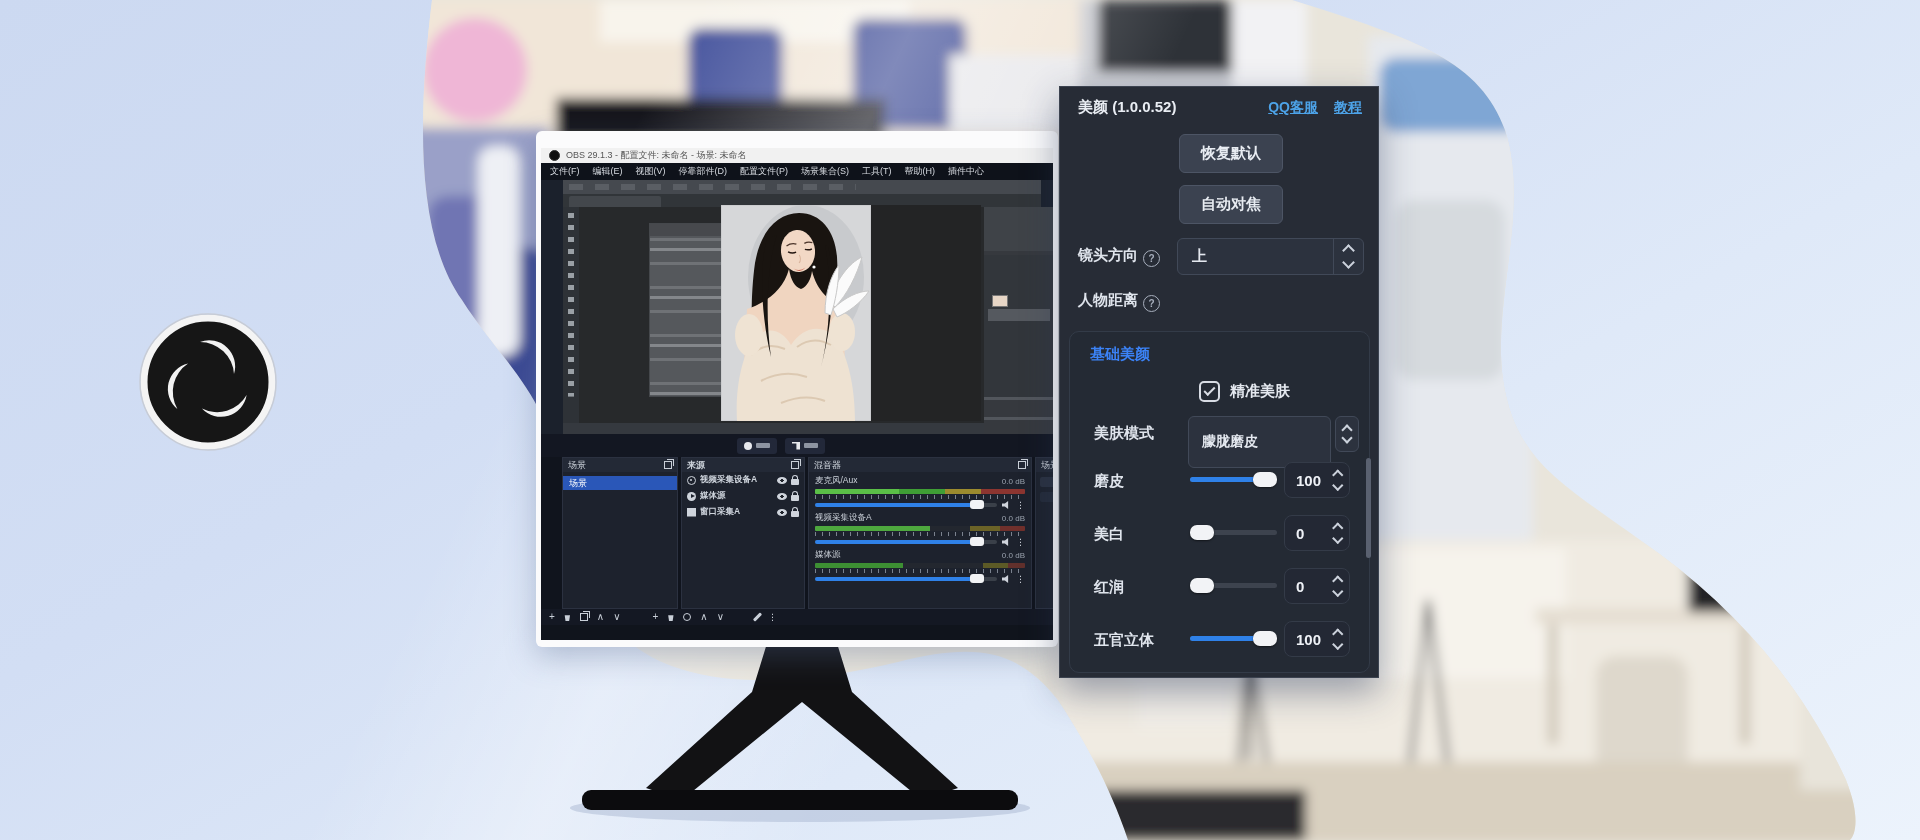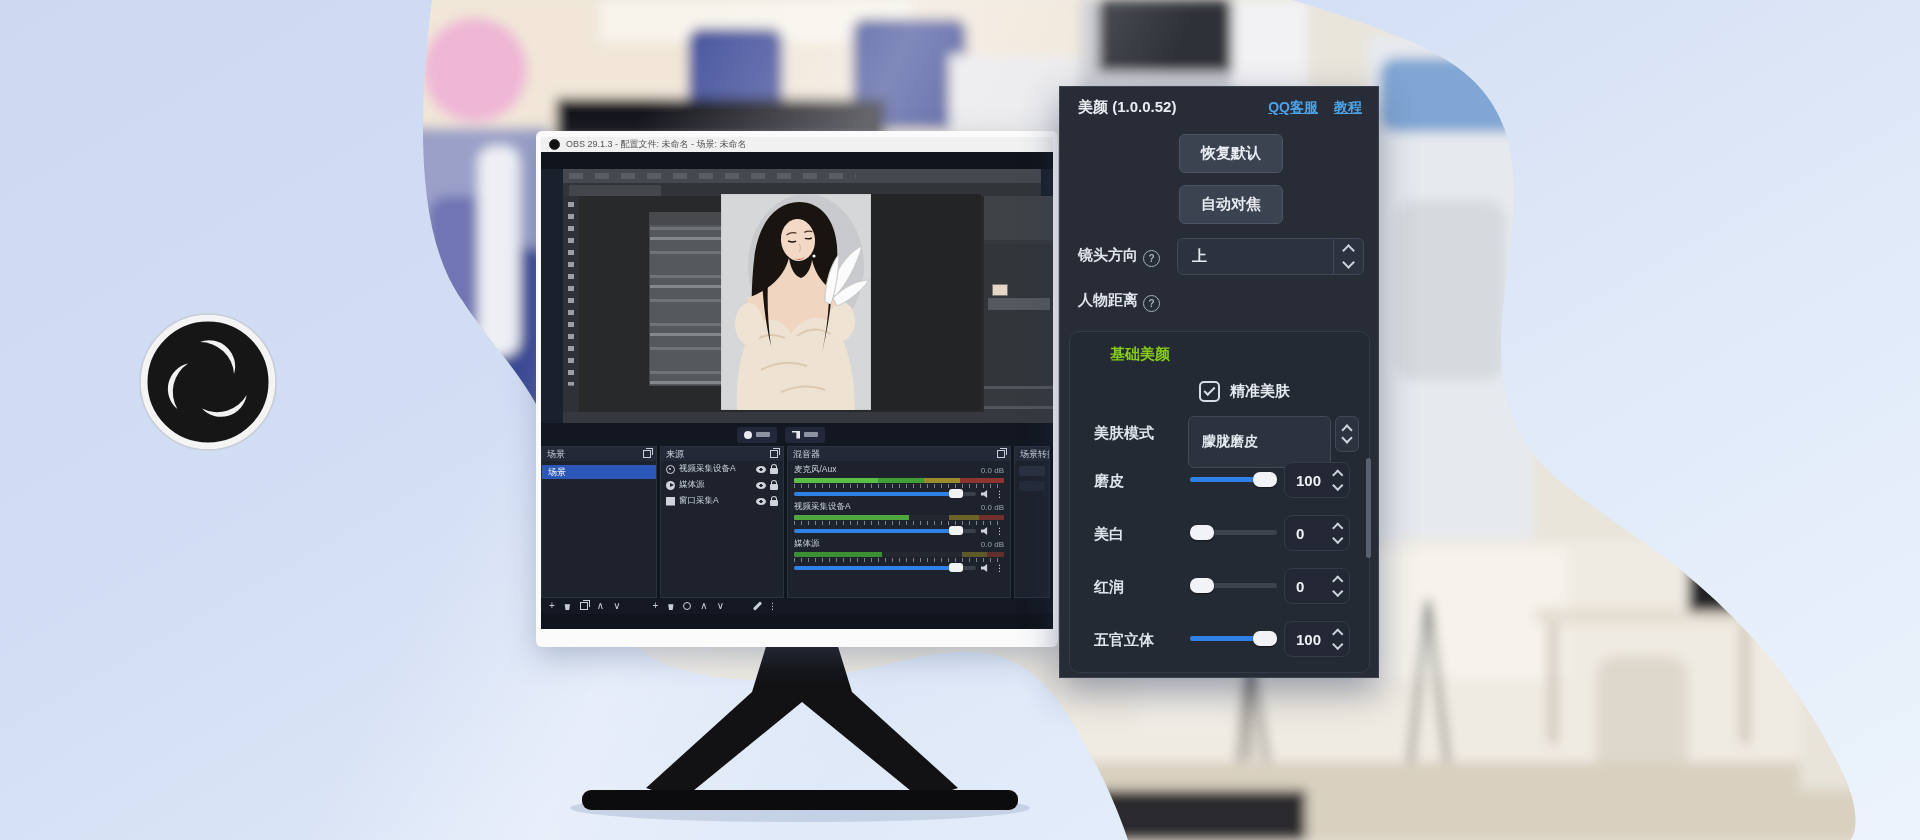--- a/index.html
+++ b/index.html
@@ -12,21 +12,21 @@
   
   .streak{left:0;top:0;width:1920px;height:840px;z-index:1;pointer-events:none;
     background:linear-gradient(115deg,rgba(255,255,255,0) 30%,rgba(255,255,255,.35) 40%,rgba(255,255,255,0) 52%);}
   
   #brand{z-index:2;}
   #brand-title{left:52px;top:482px;width:340px;text-align:center;font-size:47px;font-weight:800;
     color:#141414;letter-spacing:1px;z-index:2;}
   
   #monitor{left:536px;top:131px;width:522px;height:516px;background:#fbfbfc;border-radius:6px;
     box-shadow:0 10px 30px rgba(80,100,140,.35);z-index:3;}
-  #screen{left:541px;top:137px;width:512px;height:492px;background:#10141c;z-index:4;overflow:hidden;}
+  #screen{left:541px;top:148px;width:512px;height:492px;background:#10141c;z-index:4;overflow:hidden;}
   #stand-svg{left:480px;top:630px;z-index:2;}
   
   .titlebar{left:0;top:0;width:512px;height:15px;background:#f1f1f1;display:flex;align-items:center;}
   .titlebar .dot{width:9px;height:9px;border-radius:50%;background:#111;margin-left:8px;border:1px solid #333;}
   .titlebar .ttext{font-size:9px;color:#555;margin-left:6px;white-space:nowrap;}
   .menubar{left:0;top:15px;width:512px;height:17px;background:#0e121a;display:flex;align-items:center;gap:13px;
     padding-left:9px;box-sizing:border-box;}
   .menubar span{font-size:9px;color:#d6dae0;white-space:nowrap;}
   
   #ps{left:0;top:32px;width:512px;height:254px;background:#1b212c;}
@@ -52,21 +52,21 @@
   .ps-right .thumb{position:absolute;left:8px;top:88px;width:14px;height:10px;background:#e7d6c6;border:1px solid #777;}
   .ps-right .selrow{position:absolute;left:4px;top:102px;width:62px;height:12px;background:#55595f;}
   
   #midstrip{left:0;top:286px;width:512px;height:23px;background:#131722;display:flex;align-items:center;gap:8px;
     padding-left:196px;box-sizing:border-box;}
   .pill{height:16px;background:#222839;border-radius:3px;display:flex;align-items:center;gap:4px;padding:0 7px;}
   .pill .bar{width:14px;height:5px;background:#8d94a1;border-radius:1px;}
   .pic-circle{width:8px;height:8px;border-radius:50%;background:#e8e9ee;}
   .pic-win{width:8px;height:8px;background:#e8e9ee;clip-path:polygon(0 0,100% 0,100% 100%,55% 100%,55% 25%,0 25%);}
   
-  #docks{left:0;top:309px;width:616px;height:152px;background:#10141d;display:flex;gap:3px;padding-left:0;box-sizing:border-box;}
+  #docks{left:0;top:309px;width:616px;height:152px;background:#10141d;display:flex;gap:3px;padding-left:21px;box-sizing:border-box;}
   .dock{background:#1d222d;border:1px solid #2b3140;box-sizing:border-box;position:relative;overflow:hidden;}
   .dock-h{height:14px;background:#232936;display:flex;align-items:center;justify-content:space-between;padding:0 5px;}
   .dock-h span{font-size:9px;color:#ccd2da;white-space:nowrap;}
   .scene-item{margin:4px 0 0 0;height:14px;background:#2a57b8;display:flex;align-items:center;padding-left:6px;}
   .scene-item span{font-size:9px;color:#fff;}
   .srow{height:16px;display:flex;align-items:center;gap:4px;padding:0 5px;}
   .srow .nm{font-size:8.5px;color:#cdd3db;flex:1;white-space:nowrap;overflow:hidden;}
   .chan{position:relative;margin:3px 6px 0 6px;}
   .chan .crow{display:flex;justify-content:space-between;align-items:center;}
   .chan .cname{font-size:8.5px;color:#ccd2da;white-space:nowrap;}
@@ -119,21 +119,21 @@
   .b-select{position:absolute;left:117px;width:187px;height:37px;background:#2c323e;border:1px solid #414958;border-radius:6px;
     box-sizing:border-box;display:flex;align-items:center;}
   .b-select .val{font-size:15px;font-weight:700;color:#e4e8ef;margin-left:14px;}
   .spin{position:absolute;right:0;top:0;width:29px;height:100%;border-left:1px solid #414958;display:flex;flex-direction:column;
     align-items:center;justify-content:center;gap:3px;}
   .chv{width:7px;height:7px;border-left:2px solid #ccd2dc;border-top:2px solid #ccd2dc;}
   .chv.up{transform:rotate(45deg) ;margin-top:3px;}
   .chv.dn{transform:rotate(225deg);margin-bottom:3px;}
   .section{position:absolute;left:9px;top:244px;width:301px;height:342px;background:#242a34;border:1px solid #333b48;
     border-radius:10px;box-sizing:border-box;}
-  .sec-title{position:absolute;left:40px;top:13px;font-size:15px;font-weight:700;color:#84cc16;}
+  .sec-title{position:absolute;left:20px;top:13px;font-size:15px;font-weight:700;color:#3b82f6;}
   .chkrow{position:absolute;left:129px;top:49px;display:flex;align-items:center;gap:10px;}
   .chk{width:21px;height:21px;border:2.5px solid #d8dce4;border-radius:5px;position:relative;box-sizing:border-box;}
   .chk::after{content:'';position:absolute;left:3px;top:3.5px;width:9px;height:4px;border-left:2.5px solid #d8dce4;
     border-bottom:2.5px solid #d8dce4;transform:rotate(-45deg);}
   .chklabel{font-size:15px;font-weight:700;color:#e4e8ef;}
   .sec-label{position:absolute;left:24px;font-size:15px;font-weight:700;color:#dfe4ec;white-space:nowrap;}
   .mode-select{position:absolute;left:118px;top:84px;width:143px;height:52px;background:#2c323e;border:1px solid #414958;
     border-radius:6px;box-sizing:border-box;display:flex;align-items:center;}
   .mode-select .val{font-size:14px;font-weight:700;color:#e4e8ef;margin-left:13px;white-space:nowrap;}
   .mode-spin{position:absolute;left:265px;top:84px;width:24px;height:36px;background:#2c323e;border:1px solid #414958;
@@ -234,20 +234,31 @@
 </svg>
 
 <div class="abs" id="monitor"></div>
 <div class="abs" id="screen">
 
   <div class="abs titlebar">
     <span class="dot"></span>
     <span class="ttext">OBS 29.1.3 - 配置文件: 未命名 - 场景: 未命名</span>
   </div>
 
+  <div class="abs menubar">
+    <span>文件(F)</span>
+    <span>编辑(E)</span>
+    <span>视图(V)</span>
+    <span>停靠部件(D)</span>
+    <span>配置文件(P)</span>
+    <span>场景集合(S)</span>
+    <span>工具(T)</span>
+    <span>帮助(H)</span>
+    <span>插件中心</span>
+  </div>
 
   <div class="abs" id="ps">
     <div id="ps-win">
       <div class="ps-opts"></div>
       <div class="ps-tabs">
         <div class="ps-tab"></div>
       </div>
       <div class="ps-tools"></div>
       <div class="ps-canvas">
         <div class="fpanel"></div>
@@ -305,21 +316,21 @@
     <div class="dock" style="width:116px;">
       <div class="dock-h">
         <span>场景</span>
         <span class="i-cp"></span>
       </div>
       <div class="scene-item">
         <span>场景</span>
       </div>
     </div>
 
-    <div class="dock" style="width:124px;">
+    <div class="dock" style="width:124px;font-weight:bold;">
       <div class="dock-h">
         <span>来源</span>
         <span class="i-cp"></span>
       </div>
       <div class="srow">
         <span class="si si-cam"></span>
         <span class="nm">视频采集设备A</span>
         <span class="i-eye"></span>
         <span class="i-lk"></span>
       </div>

